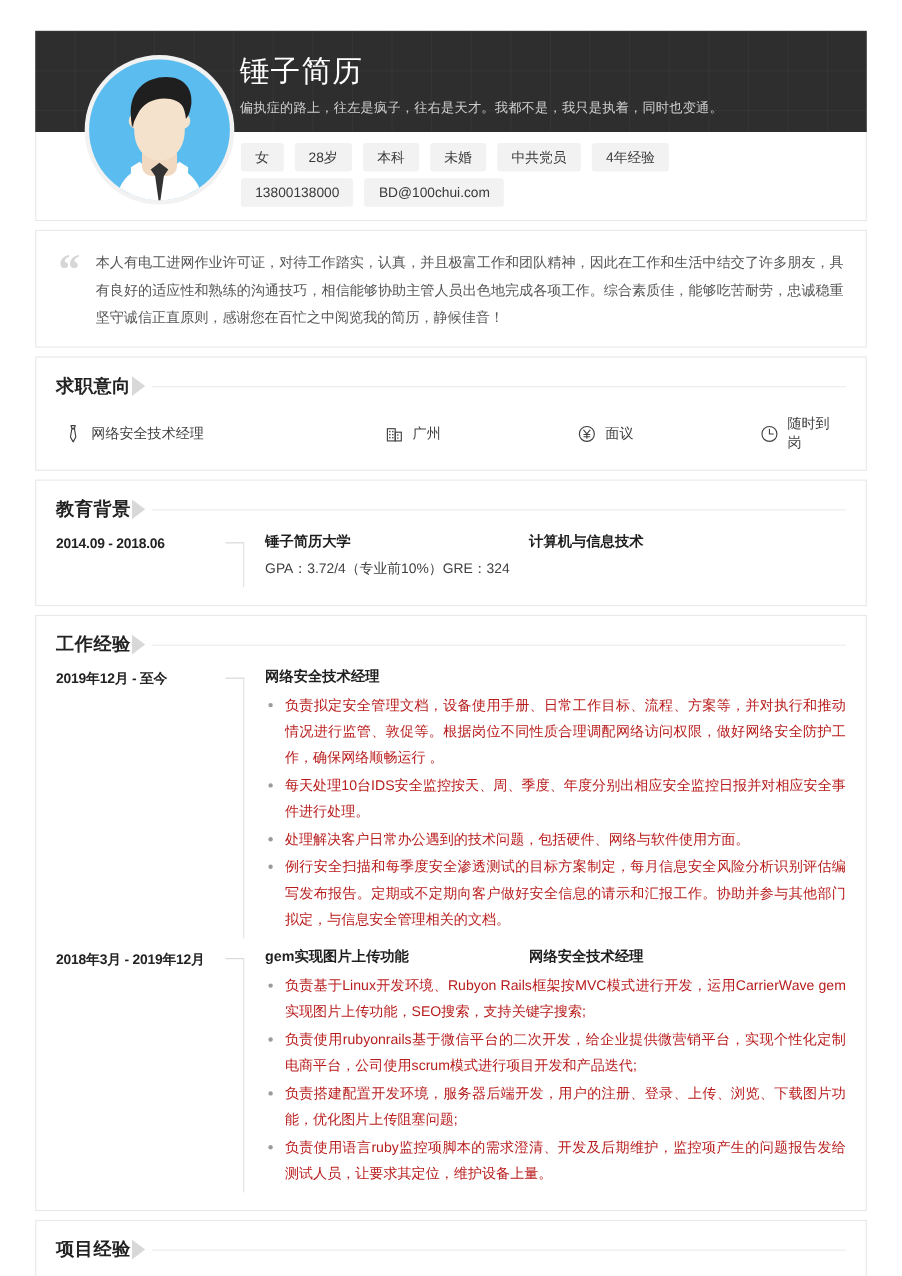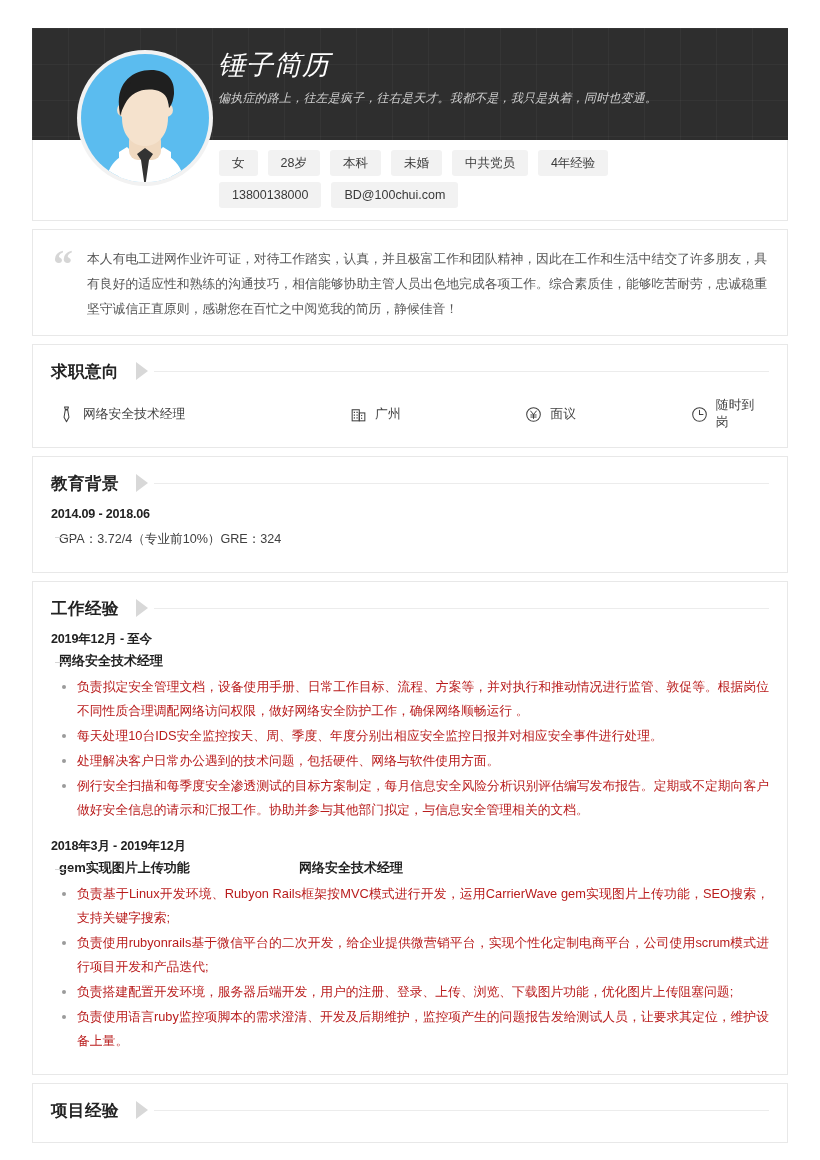--- a/index.html
+++ b/index.html
@@ -8,28 +8,27 @@
     background: #ffffff;
     font-family: "Liberation Sans", "DejaVu Sans", sans-serif;
   }
   body { width: 820px; height: 1160px; overflow: hidden; }
 
   .page { width: 820px; min-height: 1160px; background: #ffffff; padding: 28px 32px 0 32px; }
 
   
   .header {
     position: relative;
-    height: 112px;
+    height: 92px;
     background: #2e2e2e;
     background-image:
       linear-gradient(to right, rgba(255,255,255,.035) 1px, transparent 1px),
       linear-gradient(to bottom, rgba(255,255,255,.035) 1px, transparent 1px);
     background-size: 36px 36px;
     overflow: visible;
-    font-style: italic;
   }
   .avatar-wrap {
     position: absolute;
     left: 43px; top: 20px;
     width: 140px; height: 140px;
     z-index: 5;
   }
   .header-text { padding: 20px 0 0 186px; }
   .name {
     color: #ffffff;
@@ -96,41 +95,41 @@
   }
 
   
   .sect-head { display: flex; align-items: center; margin-bottom: 6px; }
   .sect-title {
     color: #222222;
     font-size: 16.5px;
     font-weight: bold;
     letter-spacing: .5px;
     line-height: 24px;
-    padding-right: 17px;
+    padding-right: 1px;
   }
   .sect-arrow {
     width: 0; height: 0;
     border-left: 12px solid #d8d8d8;
     border-top: 9px solid transparent;
     border-bottom: 9px solid transparent;
     flex: none;
   }
   .sect-rule { flex: 1; height: 1px; background: #ececec; margin-left: 6px; }
 
   
   .intent-row { display: flex; align-items: center; padding: 8px 4px 2px 6px; }
   .intent-item { display: flex; align-items: center; color: #3f3f3f; font-size: 12.8px; }
   .intent-item .ic { width: 19px; height: 19px; flex: none; margin-right: 7px; }
   .intent-item:nth-child(1) { width: 300px; }
   .intent-item:nth-child(2) { width: 180px; }
   .intent-item:nth-child(3) { width: 170px; }
 
   
-  .entry { display: flex; margin-top: 4px; flex-direction: column; }
+  .entry { display: flex; margin-top: 4px; }
   .entry-date {
     width: 150px;
     flex: none;
     color: #222222;
     font-size: 12.6px;
     font-weight: bold;
     line-height: 22px;
     padding-top: 2px;
     white-space: nowrap;
     letter-spacing: -.2px;
@@ -285,20 +284,24 @@
       <div class="sect-rule"></div>
     </div>
 
     <div class="entry">
       <div class="entry-date">2014.09 - 2018.06</div>
       <div class="entry-conn">
         <div class="dash"></div>
         <div class="vline"></div>
       </div>
       <div class="entry-body">
+        <div class="entry-top">
+          <div class="entry-org">锤子简历大学</div>
+          <div class="entry-role">计算机与信息技术</div>
+        </div>
         <div class="entry-sub">GPA：3.72/4（专业前10%）GRE：324</div>
       </div>
     </div>
   </div>
 
   <div class="card">
     <div class="sect-head">
       <div class="sect-title">工作经验</div>
       <div class="sect-arrow"></div>
       <div class="sect-rule"></div>

